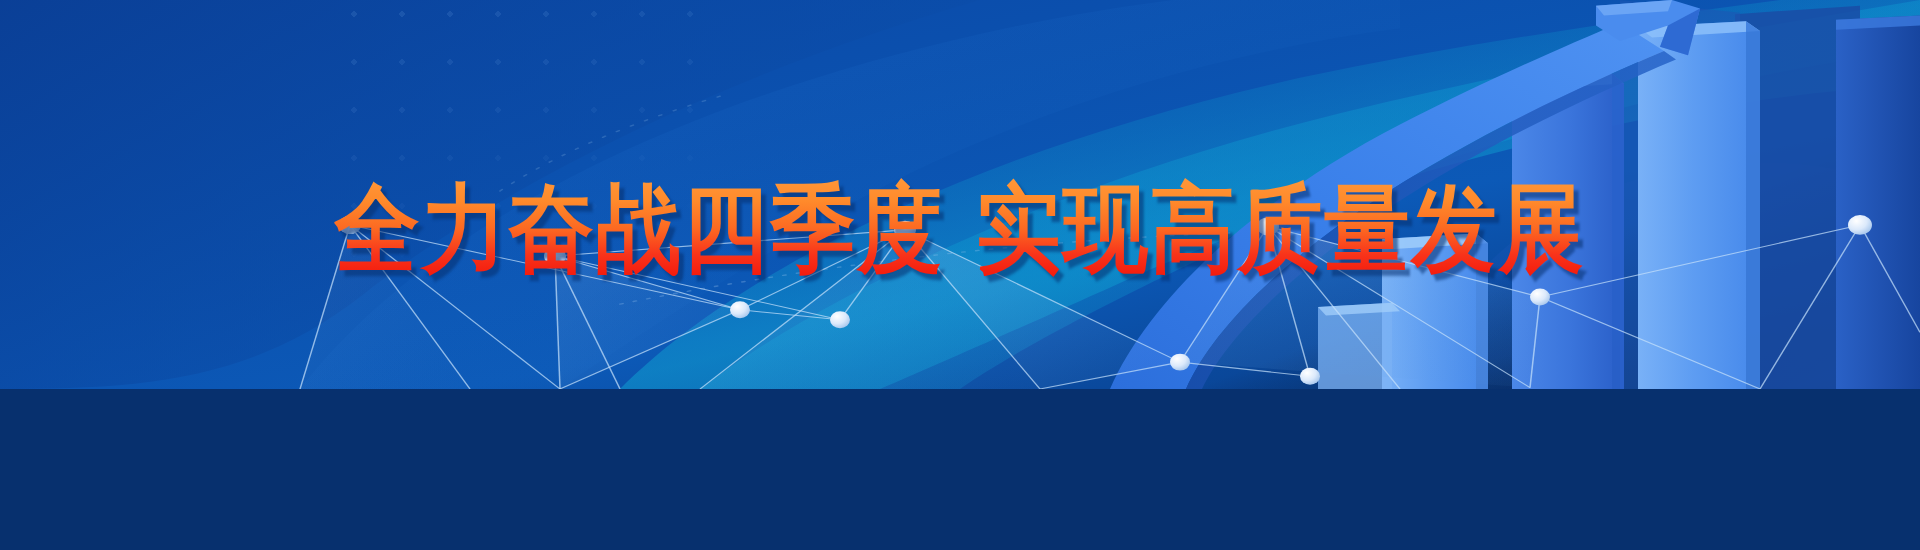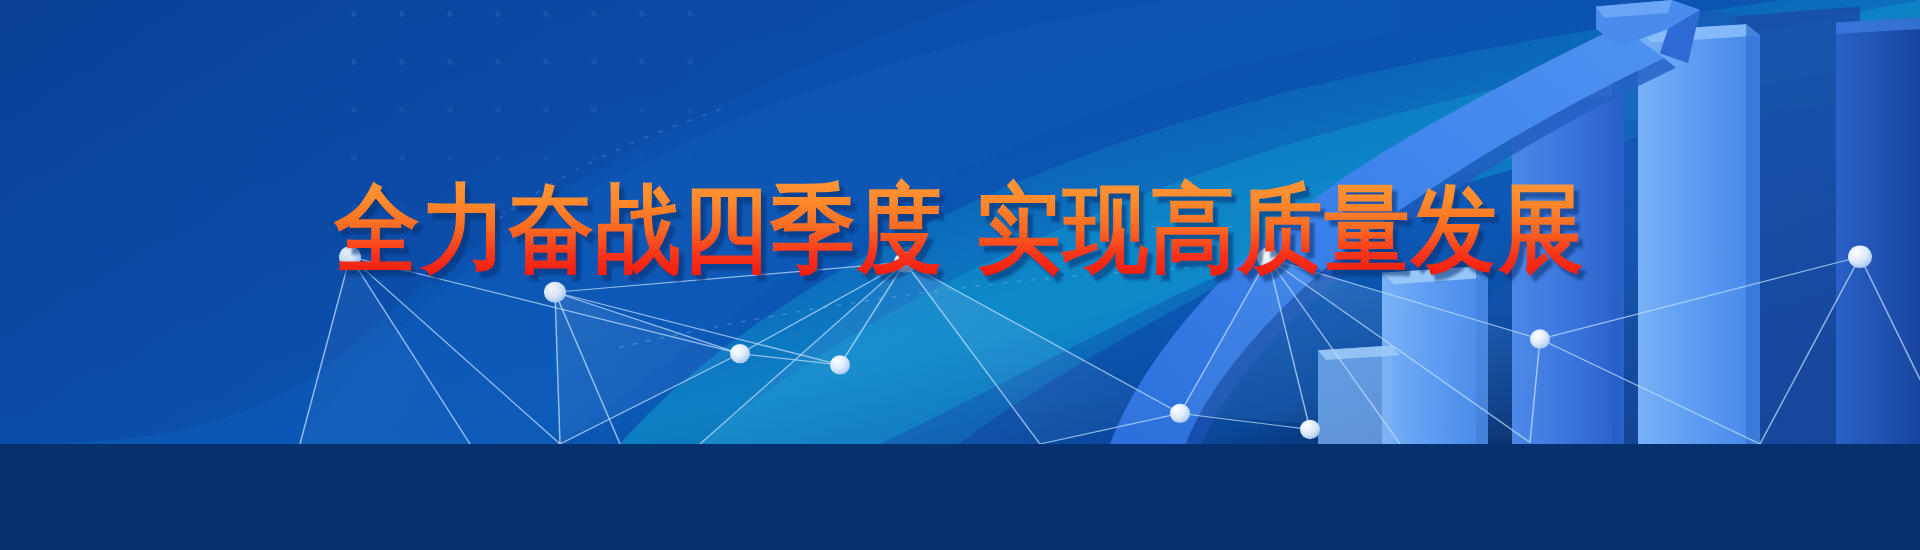--- a/index.html
+++ b/index.html
@@ -2,21 +2,21 @@
 <html lang="zh"><head>
 <meta charset="utf-8">
 <title>Banner</title>
 <style>
   html,body{margin:0;padding:0;background:#07306e;}
   body{font-family:"Liberation Sans","DejaVu Sans",sans-serif;}
 
   #banner{
     position:relative;
     width:1920px;
-    height:444px;
+    height:389px;
     overflow:hidden;
     background:#f97316;
     user-select:none;
   }
 
   .layer{position:absolute;inset:0;width:100%;height:100%;}
   .layer svg{display:block;width:100%;height:100%;}
 
   
   #headline-wrap{

